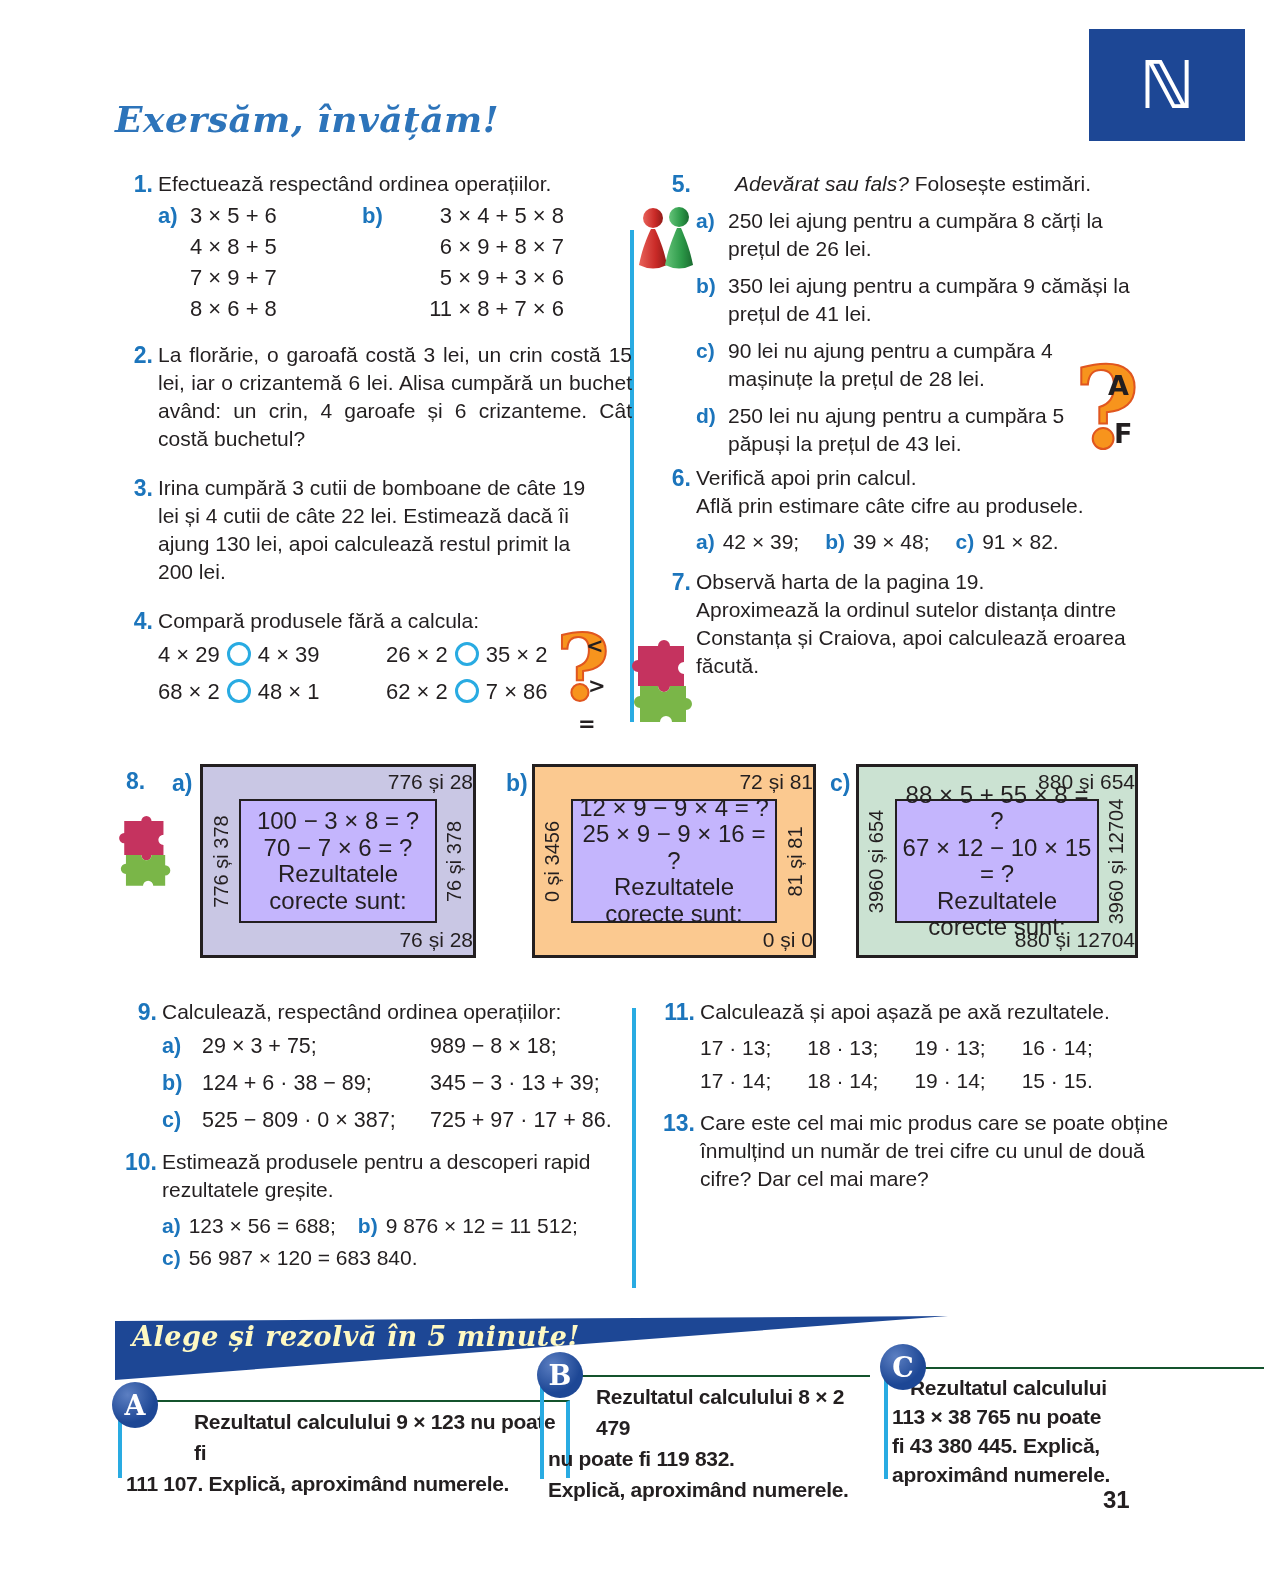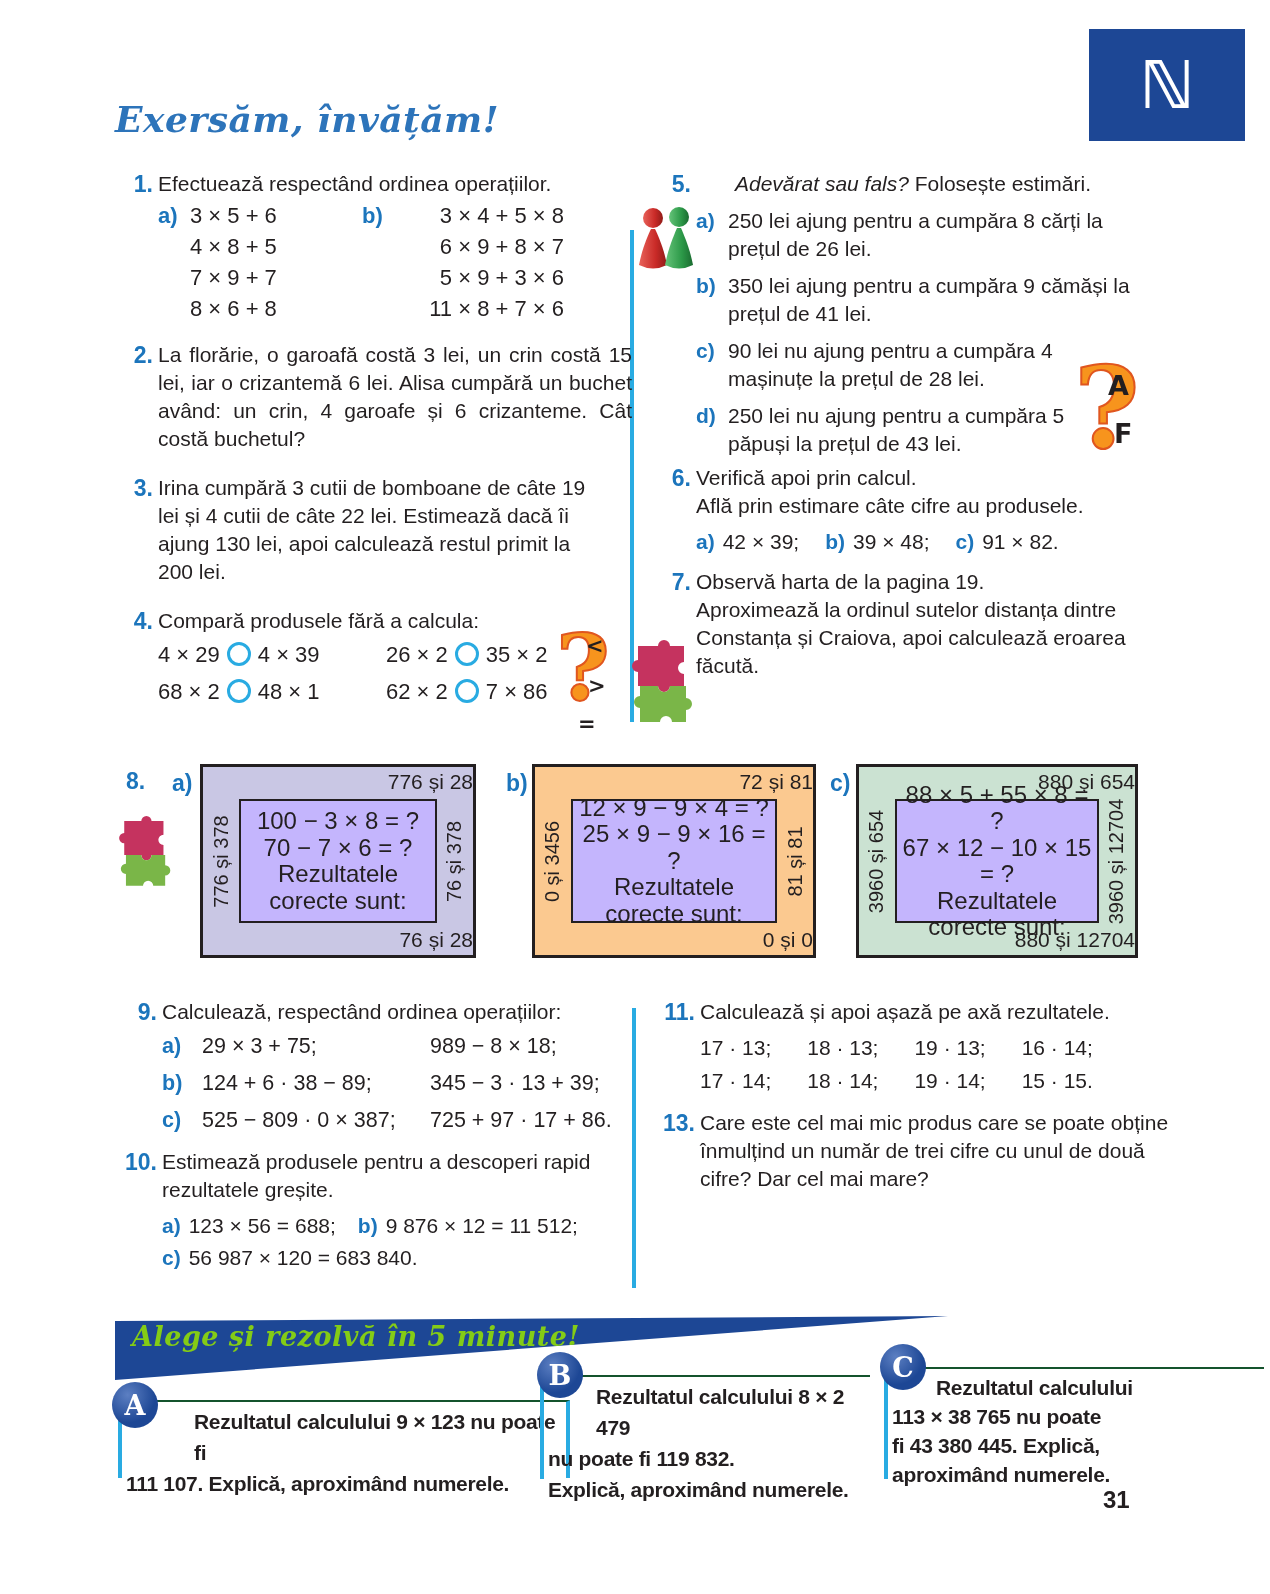--- a/index.html
+++ b/index.html
@@ -57,21 +57,21 @@
   .ex8-side{position:absolute;top:0;height:100%;width:36px;display:flex;align-items:center;justify-content:center;}
   .ex8-side.left{left:0;} .ex8-side.right{right:0;}
   .ex8-side span{transform:rotate(-90deg);white-space:nowrap;font-size:20px;}
 
   
   .ex9-grid{display:grid;grid-template-columns:40px 228px auto;row-gap:9px;font-size:21.5px;margin-top:6px;}
 
   
   #banner{position:absolute;left:115px;top:1316px;width:833px;height:64px;background:#1d4795;
           clip-path:polygon(0 8%,100% 0,0 100%);}
-  #banner .txt{position:absolute;left:17px;top:5px;color:#84cc16;font-size:27px;font-weight:bold;
+  #banner .txt{position:absolute;left:17px;top:5px;color:#fef9c3;font-size:27px;font-weight:bold;
                font-style:italic;font-family:"DejaVu Serif",serif;letter-spacing:.5px;}
   .badge{position:absolute;width:46px;height:46px;border-radius:50%;
          background:radial-gradient(circle at 34% 28%,#5c7fc2,#1d4795 62%);
          display:flex;align-items:center;justify-content:center;color:#fff;font-weight:bold;
          font-size:27px;font-family:"DejaVu Serif",serif;z-index:3;}
   .chbox{position:absolute;box-sizing:border-box;border-top:2px solid #14532d;border-left:4px solid #29abe2;
          font-size:21px;font-weight:bold;line-height:31px;letter-spacing:-0.3px;padding-top:4px;}
   .chbox div{padding-left:4px;}
 
   #page-num{position:absolute;left:1103px;top:1486px;font-size:24px;font-weight:bold;}
@@ -377,20 +377,20 @@
   <div class="chbox" style="left:540px;top:1375px;width:330px;height:104px;">
     <div style="padding-left:52px;">Rezultatul calculului  8 × 2 479</div>
     <div>nu poate fi  119 832.</div>
     <div>Explică, aproximând numerele.</div>
   </div>
 
   <div class="badge" style="left:880px;top:1344px;">
       <span>C</span>
     </div>
   <div class="chbox" style="left:884px;top:1367px;width:380px;height:112px;line-height:29px;">
-    <div style="padding-left:48px;">Rezultatul calculului</div>
+    <div style="padding-left:22px;">Rezultatul calculului</div>
     <div>113 × 38 765 nu poate</div>
     <div>fi  43 380 445. Explică,</div>
     <div>aproximând numerele.</div>
   </div>
 
   <div id="page-num">31</div>
 </div>
 
 </body></html>

